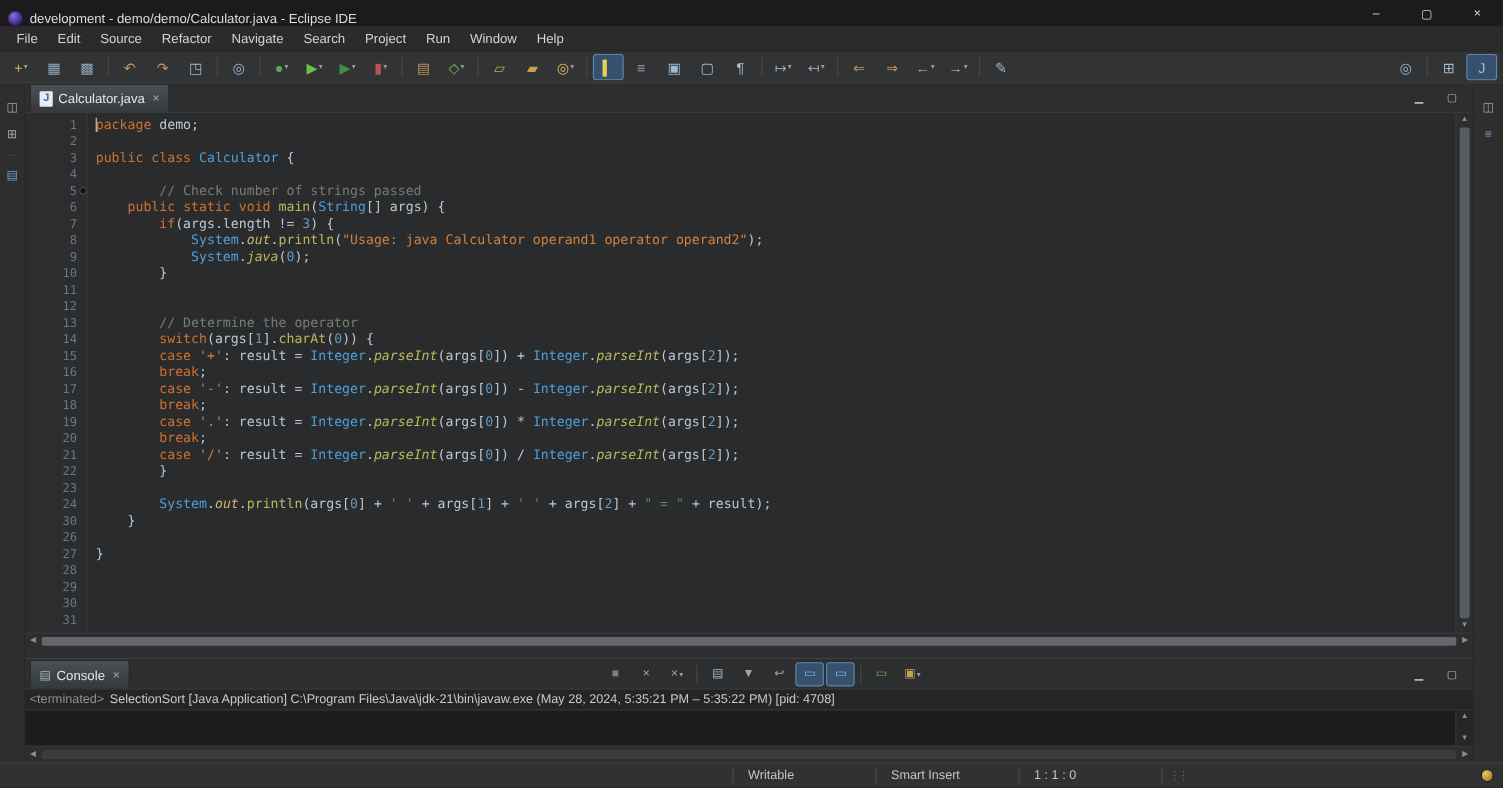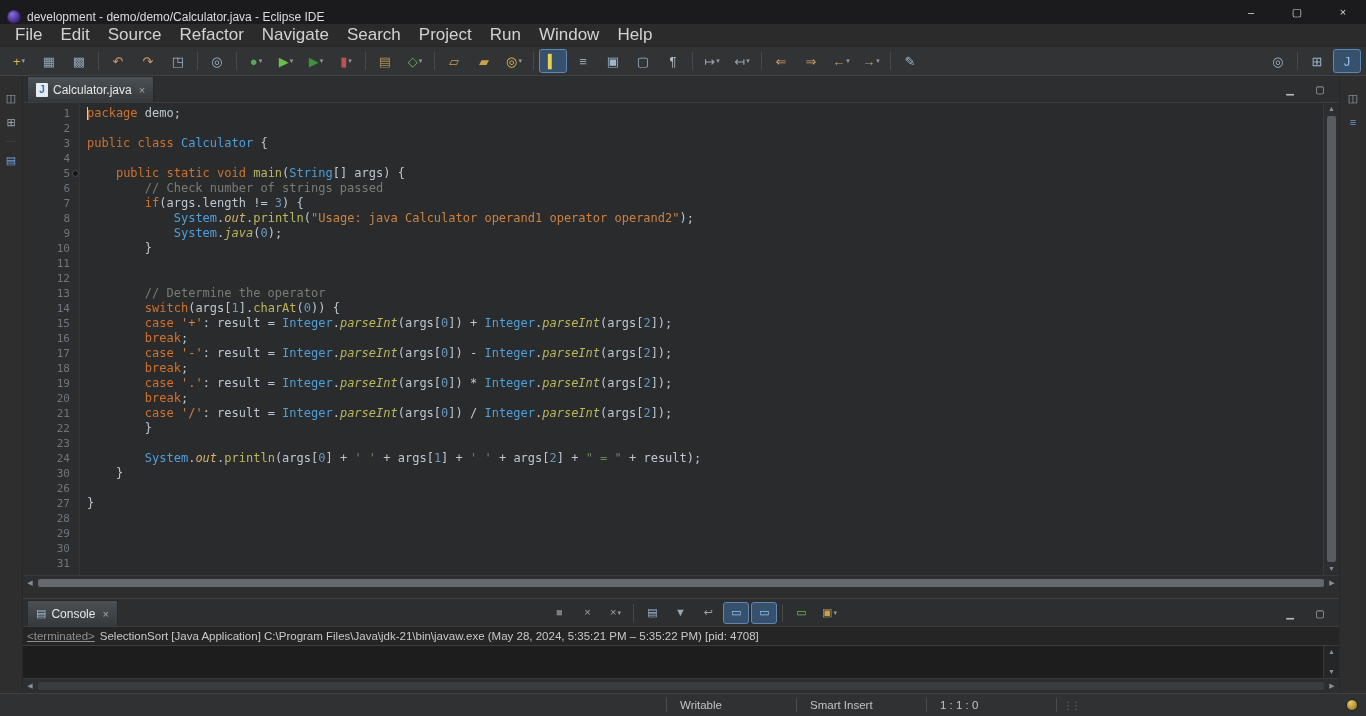--- a/index.html
+++ b/index.html
@@ -10,21 +10,21 @@
   .titlebar{height:24px;flex:none;background:#1b1b1d;display:flex;align-items:flex-end;color:#dcdcdc;font-size:12px;}
   .app-icon{width:14px;height:14px;border-radius:50%;margin:0 6px 0 7px;
     background:radial-gradient(circle at 35% 30%, #8a6fe0 0%, #4a2f8f 55%, #1f1440 100%);
     box-shadow:inset 0 0 2px #000;flex:none;}
   .title-text{flex:1;white-space:nowrap;overflow:hidden;}
   .win-controls{display:flex;flex:none;height:24px;}
   .win-btn{width:46px;height:24px;display:flex;align-items:center;justify-content:center;color:#d9d9d9;font-size:11px;}
 
   
   .menubar{height:22px;flex:none;background:#2b2b2b;display:flex;align-items:stretch;border-bottom:1px solid #262626;padding-left:6px;}
-  .menu-item{padding:0 9px;line-height:22px;font-size:17px;color:#d2d2d2;cursor:default;}
+  .menu-item{padding:0 9px;line-height:22px;font-size:12px;color:#d2d2d2;cursor:default;}
 
   
   .toolbar{height:28px;flex:none;background:#313335;border-bottom:1px solid #404244;display:flex;align-items:center;padding:0 4px;}
   .tb-left{display:flex;align-items:center;flex:1;min-width:0;overflow:hidden;}
   .tb-right{display:flex;align-items:center;flex:none;margin-left:auto;}
   .tbi{height:22px;min-width:22px;padding:0 2px;margin:0 1px;border:1px solid transparent;border-radius:3px;
     display:flex;align-items:center;justify-content:center;font-size:13px;cursor:default;}
   .tbi .g{line-height:1;}
   .tbi .dd{font-size:7px;color:#9a9a9a;margin-left:1px;}
   .tbi.on{background:#37506c;border-color:#5d87b5;}
@@ -76,21 +76,21 @@
   .sb-arrow.h{width:14px;text-align:center;line-height:14px;height:14px;}
 
   .sash{height:8px;flex:none;background:#2e2e2e;}
 
   
   .ctabbar{height:27px;flex:none;background:#2c2e30;display:flex;align-items:flex-end;border-bottom:1px solid #3a3c3e;border-top:1px solid #404244;}
   .ctools{margin-left:auto;display:flex;align-items:center;height:100%;padding-right:4px;}
   .ctools .tbi{height:20px;min-width:20px;font-size:11px;}
   .cstatus{height:18px;flex:none;background:#252526;border-bottom:1px solid #3a3c3e;display:flex;align-items:center;
     font-size:11.5px;color:#c9c9c9;padding-left:4px;white-space:nowrap;overflow:hidden;}
-  .cstatus .term{color:#8f8f8f;margin-right:5px;text-decoration:underline;}
+  .cstatus .term{color:#8f8f8f;margin-right:5px;}
   .cbody{height:32px;flex:none;background:#1d1d1d;display:flex;}
   .cbody .fill{flex:1;}
   .cbody .vscroll{background:#242628;}
 
   
   .statusbar{height:22px;flex:none;background:#2f3133;border-top:1px solid #3e4042;display:flex;align-items:center;
     font-size:11.5px;color:#c3c3c3;}
   .sb-spacer{width:666px;flex:none;}
   .sb-div{width:1px;height:14px;background:#4a4c4e;flex:none;}
   .sb-field{width:129px;flex:none;padding-left:13px;box-sizing:border-box;}
@@ -313,22 +313,22 @@
             <div class="gln">28</div>
             <div class="gln">29</div>
             <div class="gln">30</div>
             <div class="gln">31</div>
           </div>
         <div class="code">
             <div class="cln"><span class="caret"></span><span class="tk-k">package</span><span class="tk-p"> demo;</span></div>
             <div class="cln"></div>
             <div class="cln"><span class="tk-k">public class</span><span class="tk-p"> </span><span class="tk-t">Calculator</span><span class="tk-p"> {</span></div>
             <div class="cln"></div>
+            <div class="cln"><span class="tk-p">        </span><span class="tk-c">// Check number of strings passed</span></div>
             <div class="cln"><span class="tk-p">    </span><span class="tk-k">public static void</span><span class="tk-p"> </span><span class="tk-m">main</span><span class="tk-p">(</span><span class="tk-t">String</span><span class="tk-p">[] args) {</span></div>
-            <div class="cln"><span class="tk-p">        </span><span class="tk-c">// Check number of strings passed</span></div>
             <div class="cln"><span class="tk-p">        </span><span class="tk-k">if</span><span class="tk-p">(args.length != </span><span class="tk-n">3</span><span class="tk-p">) {</span></div>
             <div class="cln"><span class="tk-p">            </span><span class="tk-t">System</span><span class="tk-p">.</span><span class="tk-sf">out</span><span class="tk-p">.</span><span class="tk-m">println</span><span class="tk-p">(</span><span class="tk-s">"Usage: java Calculator operand1 operator operand2"</span><span class="tk-p">);</span></div>
             <div class="cln"><span class="tk-p">            </span><span class="tk-t">System</span><span class="tk-p">.</span><span class="tk-sm">java</span><span class="tk-p">(</span><span class="tk-n">0</span><span class="tk-p">);</span></div>
             <div class="cln"><span class="tk-p">        }</span></div>
             <div class="cln"></div>
             <div class="cln"></div>
             <div class="cln"><span class="tk-p">        </span><span class="tk-c">// Determine the operator</span></div>
             <div class="cln"><span class="tk-p">        </span><span class="tk-k">switch</span><span class="tk-p">(args[</span><span class="tk-n">1</span><span class="tk-p">].</span><span class="tk-m">charAt</span><span class="tk-p">(</span><span class="tk-n">0</span><span class="tk-p">)) {</span></div>
             <div class="cln"><span class="tk-p">        </span><span class="tk-k">case</span><span class="tk-p"> </span><span class="tk-s">'+'</span><span class="tk-p">: result = </span><span class="tk-t">Integer</span><span class="tk-p">.</span><span class="tk-sm">parseInt</span><span class="tk-p">(args[</span><span class="tk-n">0</span><span class="tk-p">]) + </span><span class="tk-t">Integer</span><span class="tk-p">.</span><span class="tk-sm">parseInt</span><span class="tk-p">(args[</span><span class="tk-n">2</span><span class="tk-p">]);</span></div>
             <div class="cln"><span class="tk-p">        </span><span class="tk-k">break</span><span class="tk-p">;</span></div>

